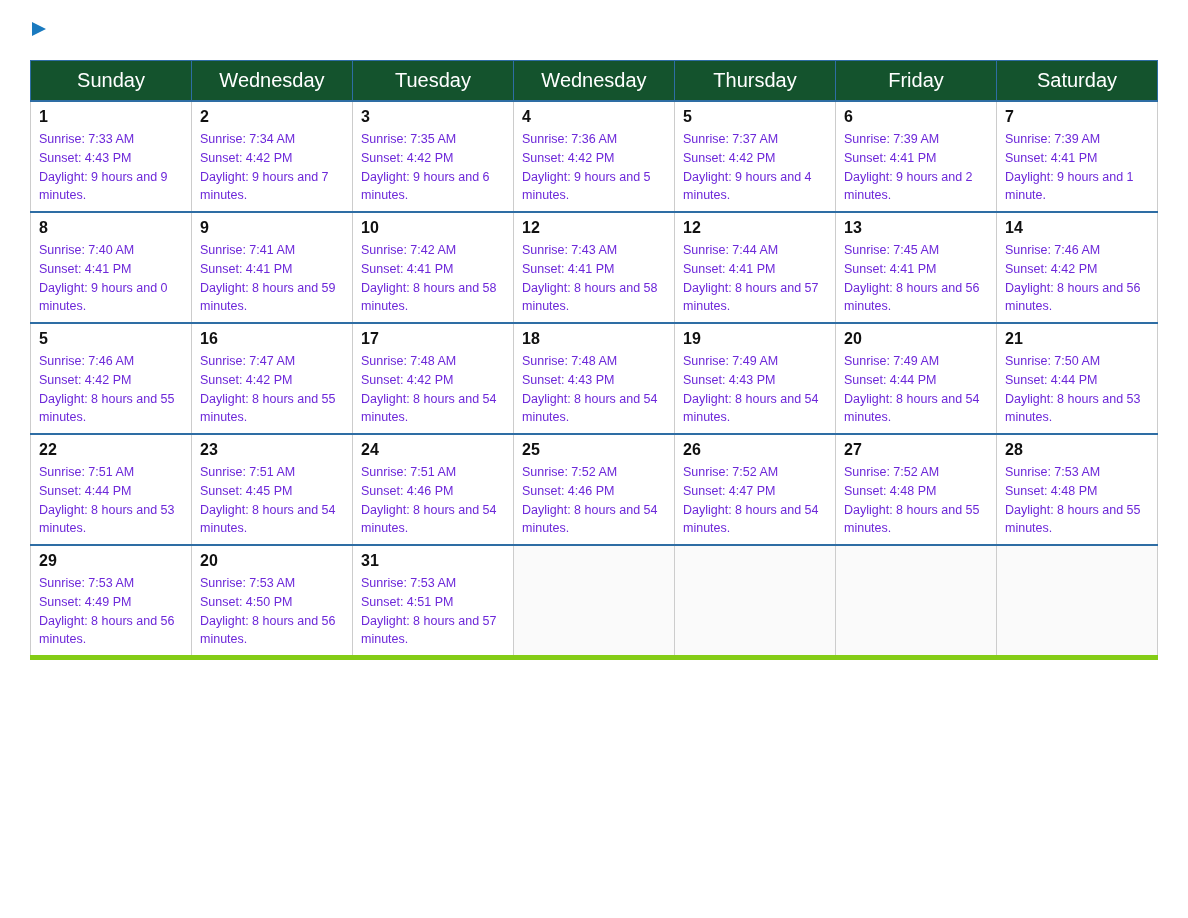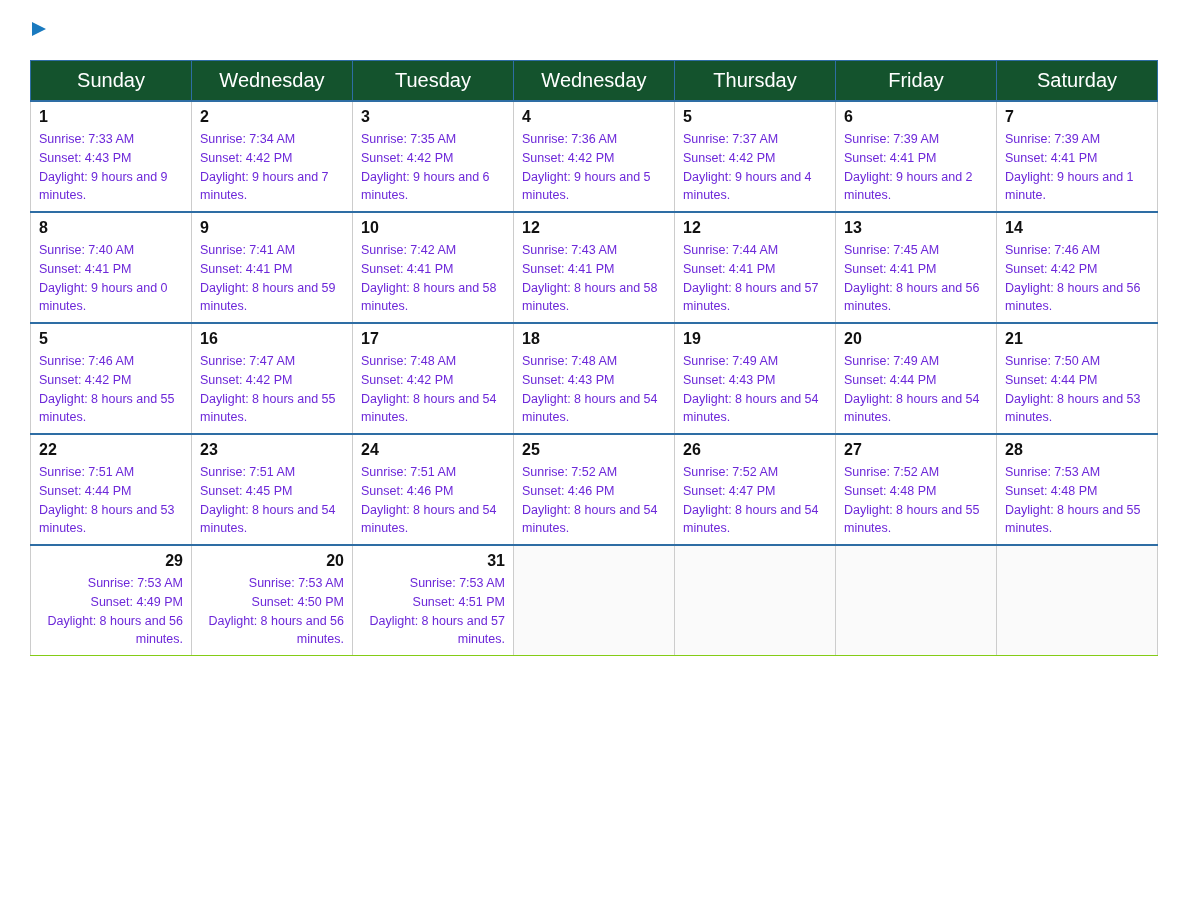--- a/index.html
+++ b/index.html
@@ -60,22 +60,21 @@
       color: #111;
       margin-bottom: 4px;
       display: block;
     }
     .day-info {
       font-size: 12.5px;
       line-height: 1.5;
       color: #6d28d9;
     }
     .calendar tr:last-child td {
-      border-bottom: 1px solid #84cc16;
-      text-align: right;
+      border-bottom: 5px solid #84cc16;
     }
     .empty-cell {
       background: #fafafa;
     }
     .logo-wrapper {
       display: flex;
       align-items: center;
     }
   </style>
 </head>

